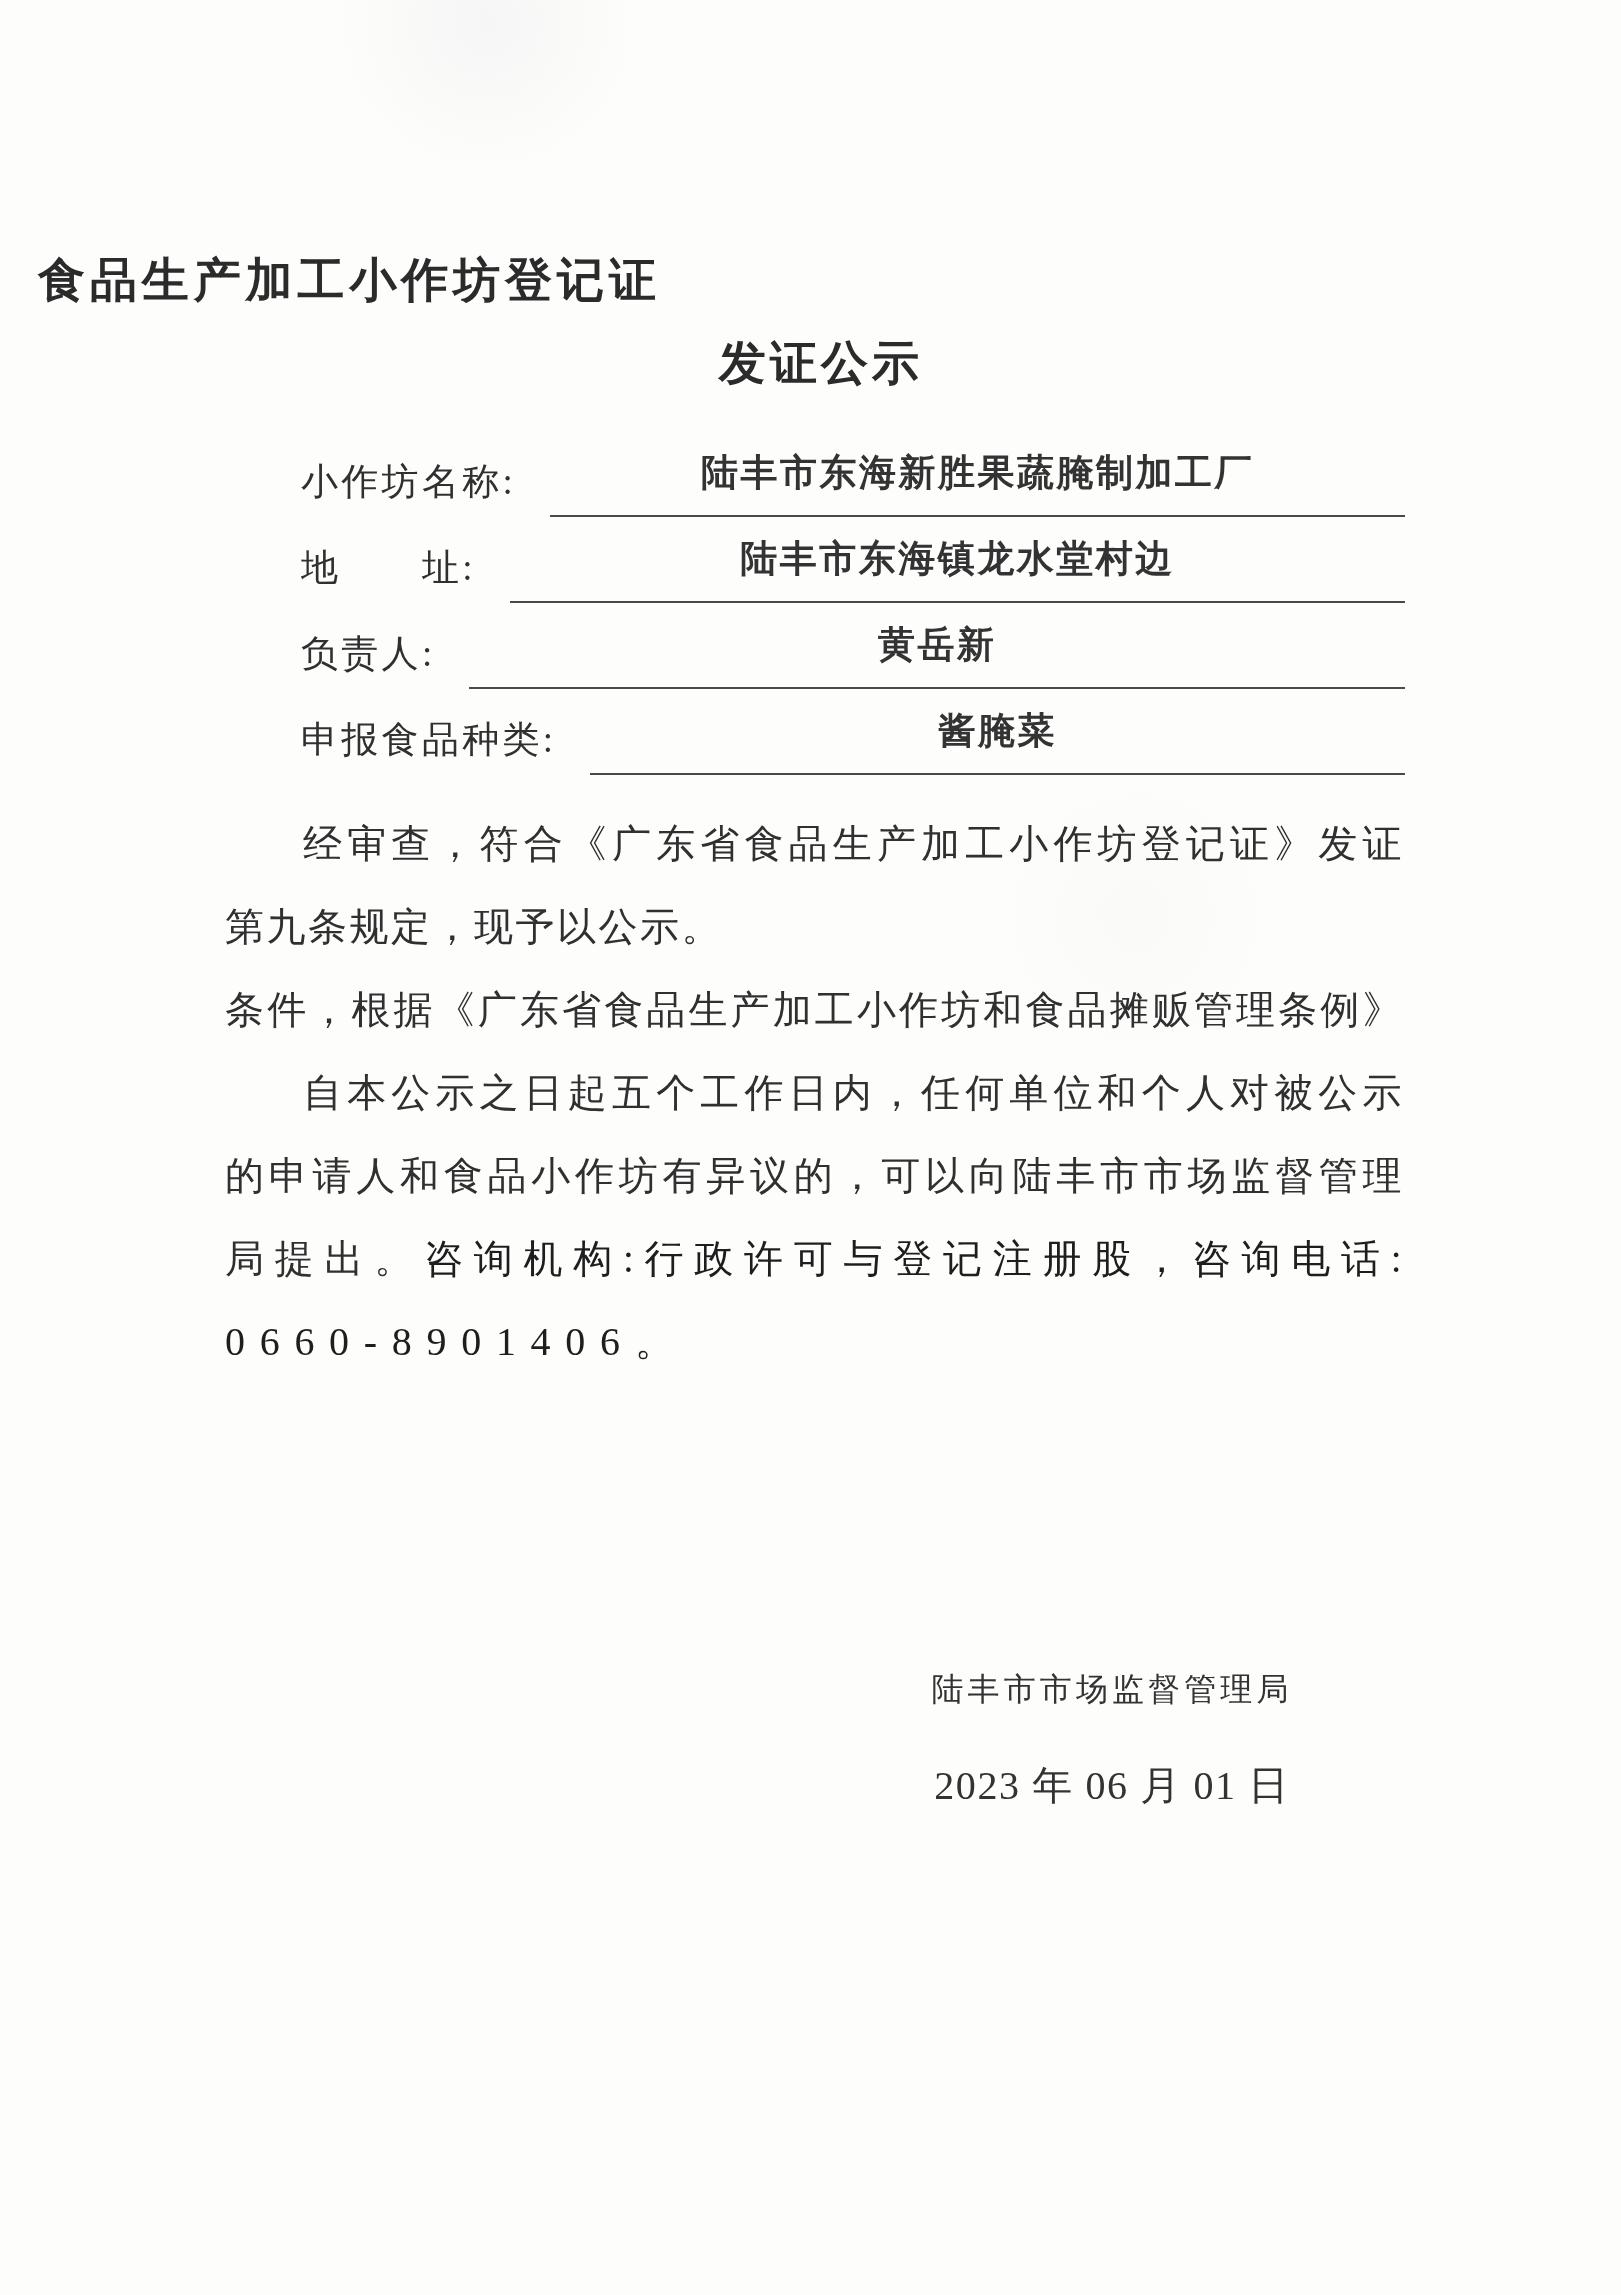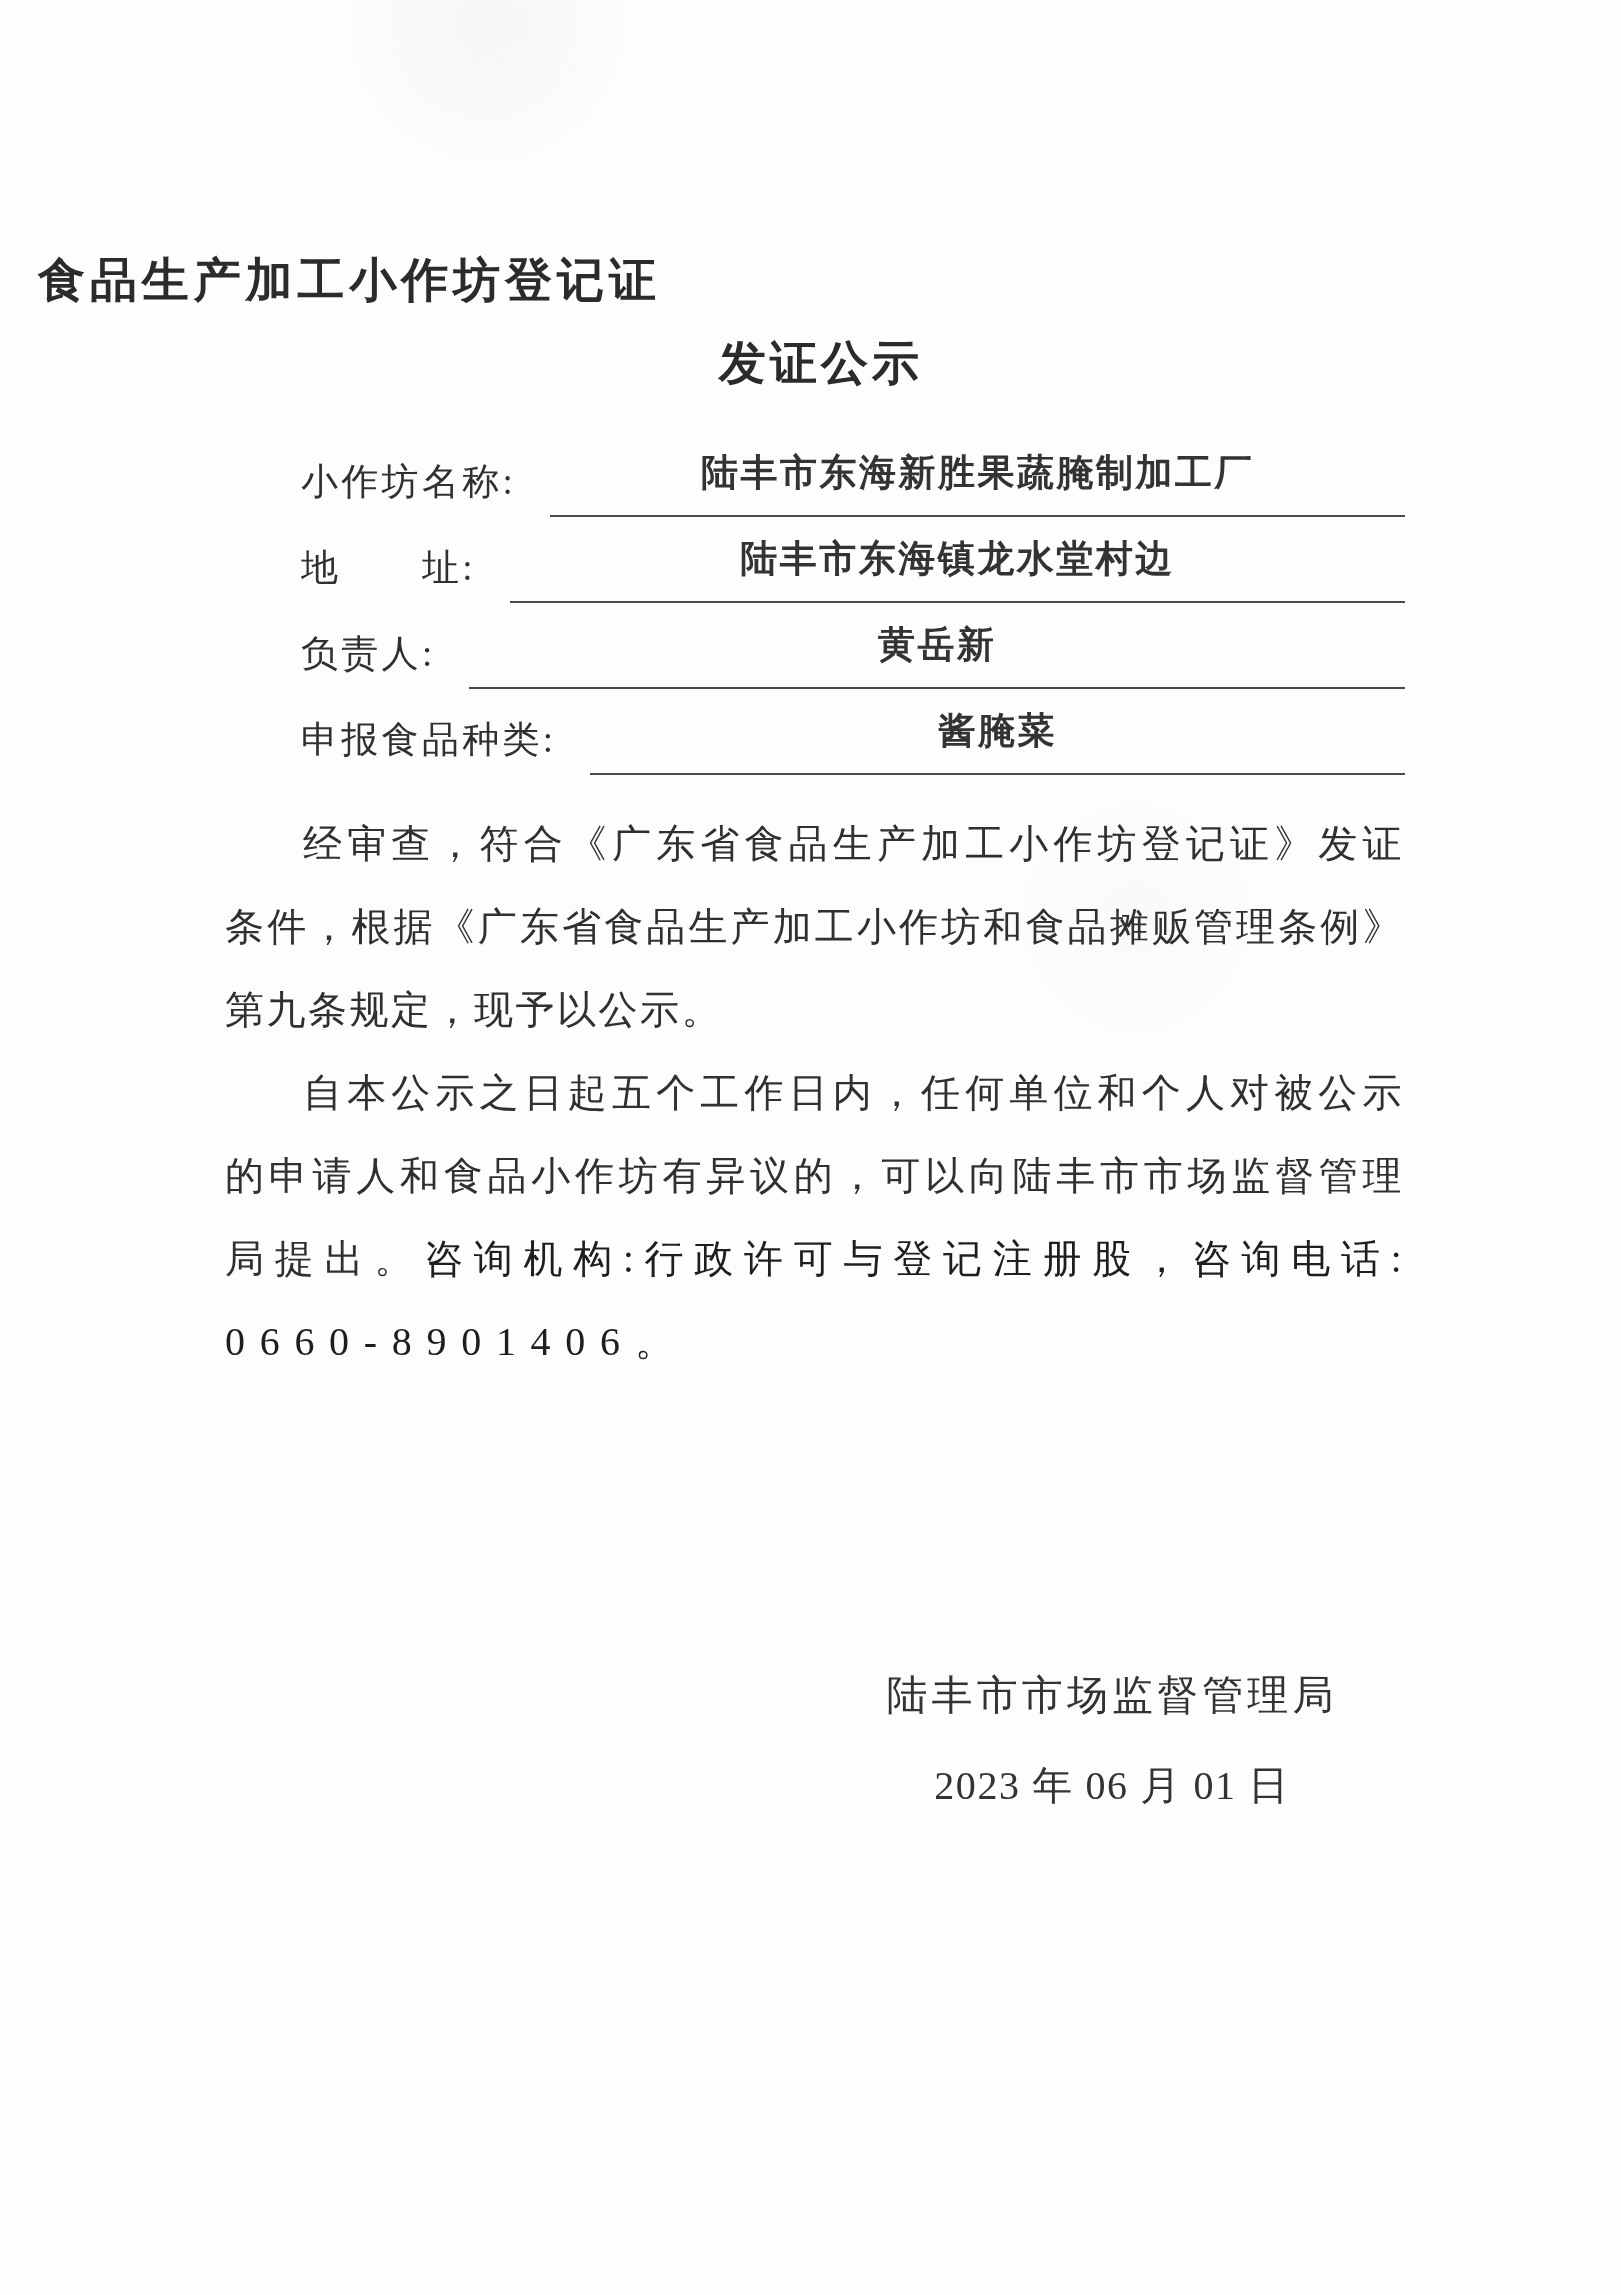--- a/index.html
+++ b/index.html
@@ -101,21 +101,21 @@
   .phone {
     letter-spacing: 14.7px;
     font-size: 40px;
   }
   .sig-org {
     position: absolute;
     top: 1668px;
     left: 883px;
     width: 458px;
     text-align: center;
-    font-size: 41px;
+    font-size: 32px;
     letter-spacing: 4.1px;
     color: #333333;
   }
   .sig-date {
     position: absolute;
     top: 1758px;
     left: 883px;
     width: 458px;
     text-align: center;
     font-size: 40px;
@@ -147,22 +147,22 @@
       <span class="field-value-line">黄岳新</span>
     </div>
     <div class="field-row">
       <span class="field-label">申报食品种类:</span>
       <span class="field-value-line">酱腌菜</span>
     </div>
   </div>
 
   <div class="body-text">
     <div class="line full indent">经审查，符合《广东省食品生产加工小作坊登记证》发证</div>
+    <div class="line end">第九条规定，现予以公示。</div>
     <div class="line full">条件，根据《广东省食品生产加工小作坊和食品摊贩管理条例》</div>
-    <div class="line end">第九条规定，现予以公示。</div>
     <div class="line full indent">自本公示之日起五个工作日内，任何单位和个人对被公示</div>
     <div class="line full">的申请人和食品小作坊有异议的，可以向陆丰市市场监督管理</div>
     <div class="line full"><span>局提出。</span><span class="b">咨询机构:行政许可与登记注册股，咨询电话:</span></div>
     <div class="line end"><span class="b phone">0660-8901406。</span></div>
   </div>
 
   <div class="sig-org">陆丰市市场监督管理局</div>
 
   <div class="sig-date">2023 年 06 月 01 日</div>
 

